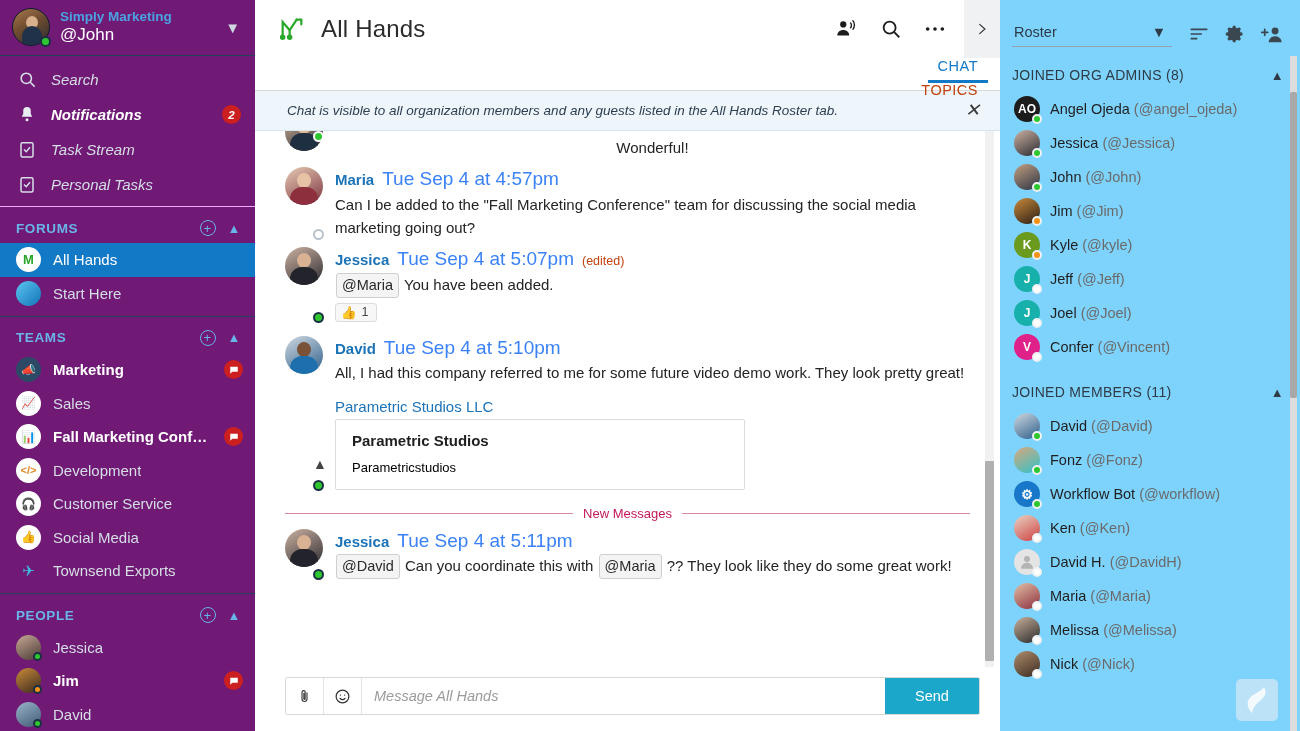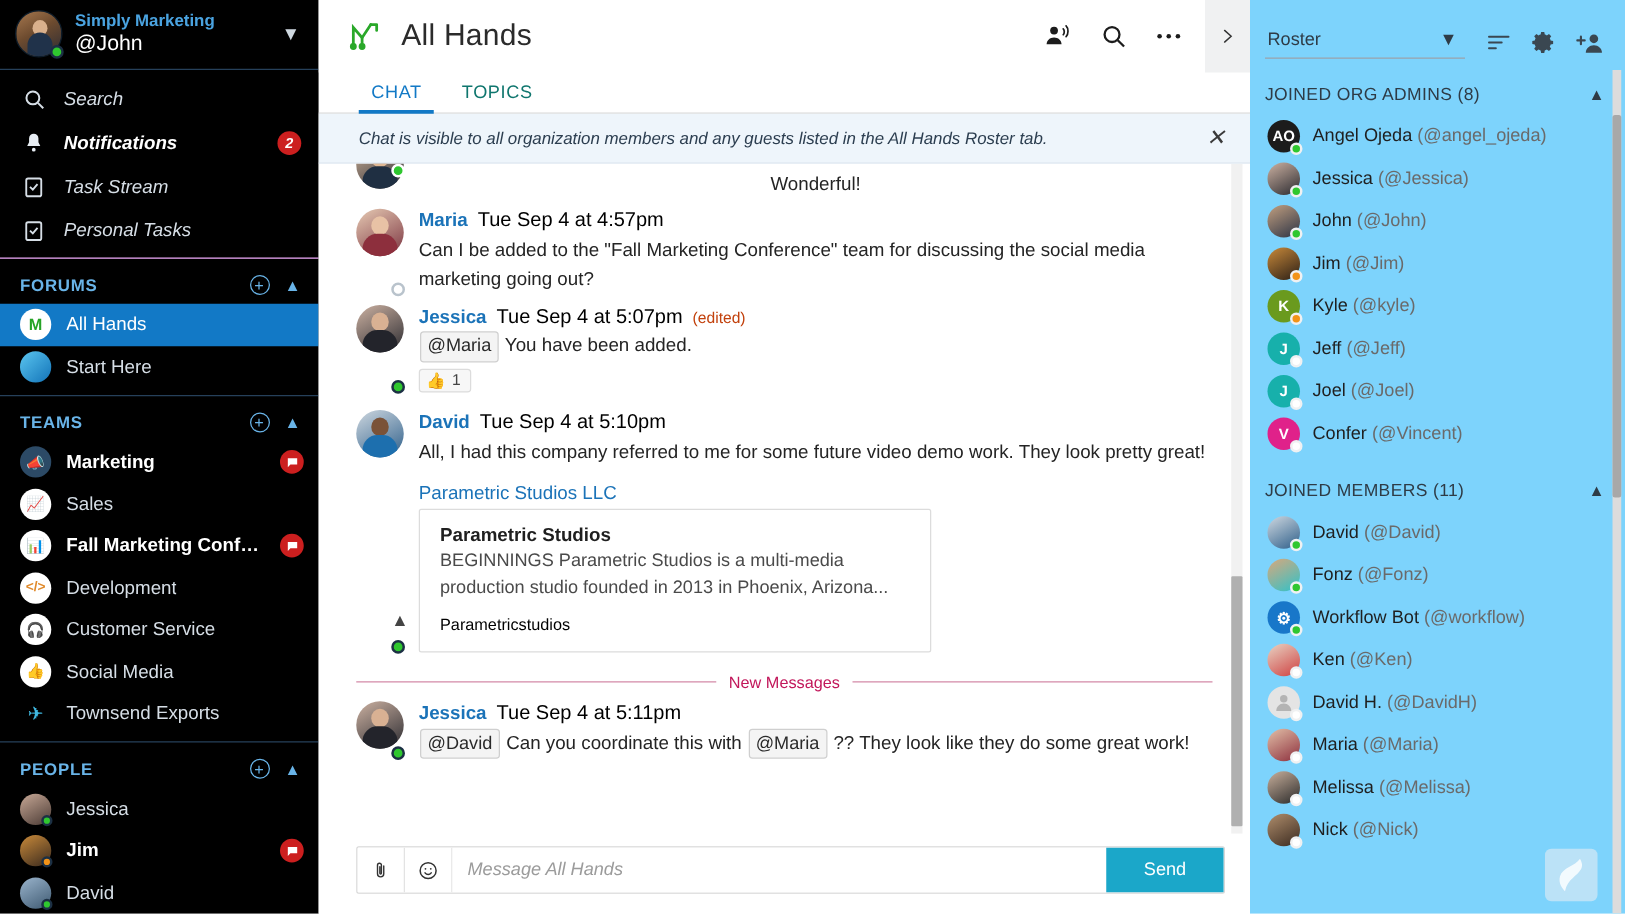--- a/index.html
+++ b/index.html
@@ -7,21 +7,21 @@
     width: 1300px; height: 731px;
     font-family: "Liberation Sans", sans-serif;
     overflow: hidden;
     background: #ffffff;
   }
   #app { display: flex; width: 1300px; height: 731px; position: relative; }
 
   
   .sidebar {
     width: 255px; height: 731px;
-    background: #000000;
+    background: #701a75;
     color: #dfe6ec;
     display: flex; flex-direction: column;
     flex: 0 0 255px;
     overflow: hidden;
     position: relative;
   }
   .org-header {
     display: flex; align-items: center; gap: 10px;
     padding: 9px 12px 10px 12px;
     height: 56px;
@@ -104,23 +104,23 @@
   .main-header { height: 58px; display:flex; align-items:center; padding: 0 0 0 22px; background:#fff; }
   .logo-m { width:30px; height:30px; flex:0 0 30px; display:flex; align-items:center; justify-content:center; }
   .main-title { font-size: 24px; color:#2b2b2b; margin-left: 14px; letter-spacing:.2px; }
   .header-actions { margin-left:auto; display:flex; align-items:center; gap: 22px; padding-right: 18px; color:#222; }
   .hdr-ico { cursor:pointer; display:flex; align-items:center; justify-content:center; }
   .expand-btn {
     width:36px; height:58px; background:#f0f1f2; display:flex; align-items:center; justify-content:center;
     cursor:pointer; color:#333; font-size:20px;
   }
 
-  .tabs { display:flex; align-items:flex-end; padding-left: 32px; border-bottom:1px solid #d8d8d8; height: 33px; }
+  .tabs { display:flex; align-items:flex-end; padding-left: 32px; border-bottom:1px solid #d8d8d8; height: 33px; flex-direction: column; }
   .tab {
-    font-size: 14.5px; letter-spacing:.5px; color:#0f766e; padding: 0 10px 8px 10px; cursor:pointer;
+    font-size: 14.5px; letter-spacing:.5px; color:#c2410c; padding: 0 10px 8px 10px; cursor:pointer;
     margin-right: 12px; position: relative;
   }
   .tab.active { color:#1279c6; }
   .tab.active::after { content:""; position:absolute; left:0; right:0; bottom:-1px; height:3px; background:#1279c6; }
 
   .notice {
     background:#eef5fb; border-bottom:1px solid #d9e4ee;
     display:flex; align-items:center; padding: 8px 14px 9px 32px;
     font-size: 13.5px; font-style: italic; color:#2c3e50;
   }
@@ -134,21 +134,21 @@
   .ava-wrap { width: 38px; flex: 0 0 38px; position: relative; }
   .ava {
     width: 38px; height: 38px; border-radius:50%; overflow:hidden; position:relative;
     background:#cfcfcf;
   }
   .ava .head { position:absolute; left:12px; top:6px; width:14px; height:15px; border-radius:50%; }
   .ava .body { position:absolute; left:5px; top:20px; width:28px; height:22px; border-radius:12px 12px 0 0; }
   .msg-body { flex: 1 1 auto; min-width: 0; }
   .msg-meta { display:flex; align-items:baseline; gap: 8px; line-height: 1.3; }
   .msg-author { color:#1b73b8; font-size: 15px; font-weight: 600; }
-  .msg-time { color:#000000; font-size: 16px; }
+  .msg-time { color:#3b82f6; font-size: 19px; }
   .msg-edited { color:#c2410c; font-size: 12.5px; }
   .msg-text { font-size: 15px; color:#242424; line-height: 1.55; margin-top: 1px; }
   .mention {
     display:inline-block; border:1px solid #cfcfcf; background:#f4f4f4; border-radius:3px;
     padding: 0px 5px; font-size: 14.5px; color:#2a2a2a; margin: 0 1px;
   }
   .reaction {
     display:inline-flex; align-items:center; gap:5px; margin-top:5px;
     border:1px solid #dcdcdc; background:#f7f7f7; border-radius:3px; padding: 1px 7px 1px 5px;
     font-size: 12.5px; color:#444;
@@ -542,21 +542,20 @@
             <div class="msg-meta">
               <span class="msg-author">David</span>
               <span class="msg-time">Tue Sep 4 at 5:10pm</span>
             </div>
             <div class="msg-text">All, I had this company referred to me for some future video demo work. They look pretty great!</div>
             <div class="link-url">Parametric Studios LLC</div>
             <div style="position:relative;">
               <span class="collapse-caret">▲</span>
               <div class="preview-card">
                 <div class="preview-title">Parametric Studios</div>
-                <div class="preview-desc">BEGINNINGS Parametric Studios is a multi-media production studio founded in 2013 in Phoenix, Arizona...</div>
                 <div class="preview-site">Parametricstudios</div>
               </div>
             </div>
           </div>
         </div>
 
         <div class="newmsg-divider">
           <span class="ln"></span>
           <span>New Messages</span>
           <span class="ln"></span>

